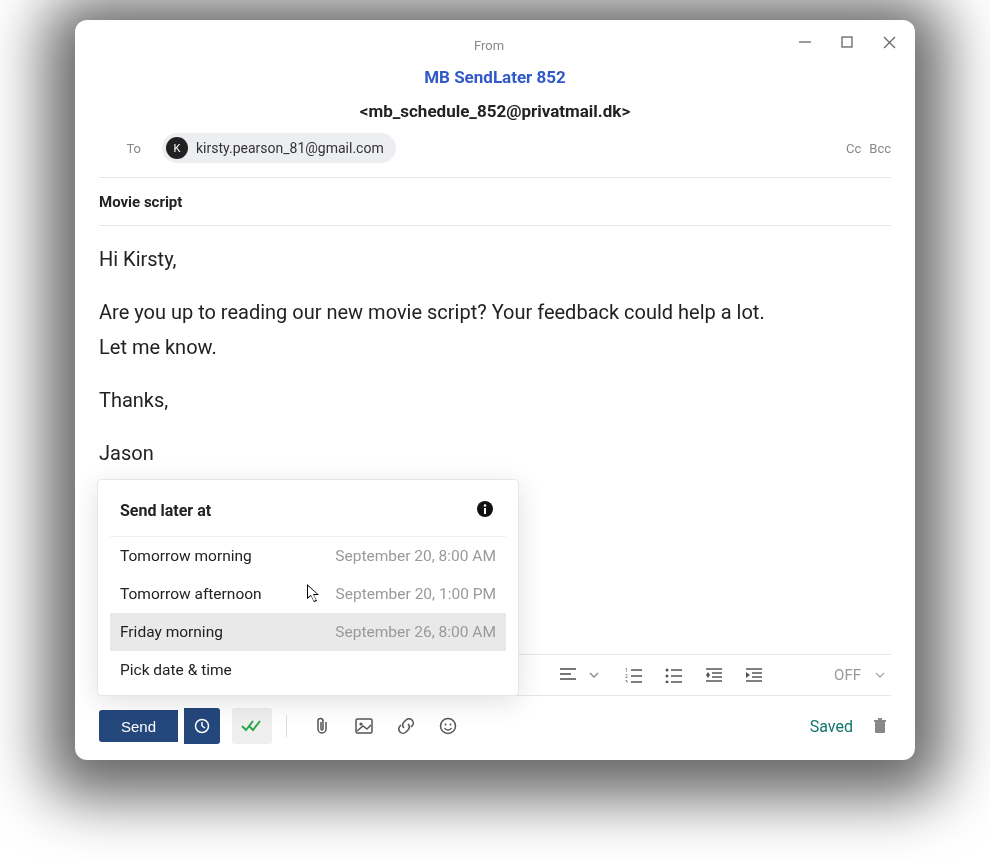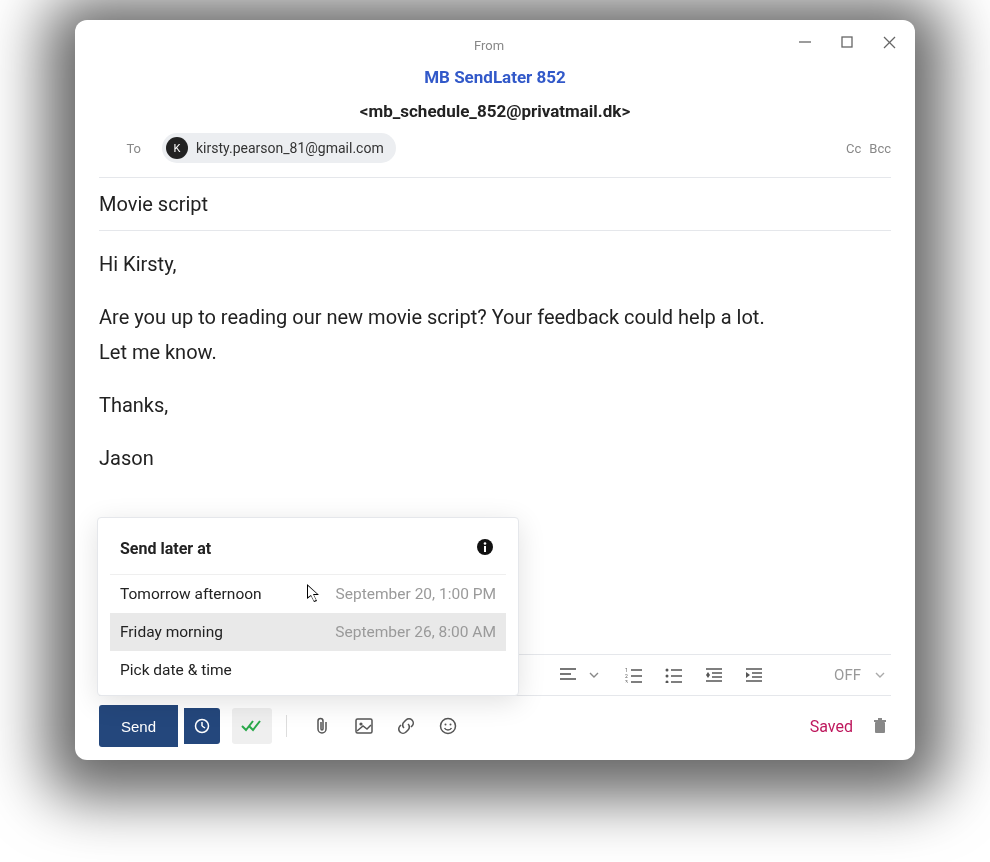--- a/index.html
+++ b/index.html
@@ -15,37 +15,37 @@
   .from-email{color:#222;font-weight:700;font-size:17px;}
   
   .to-row{padding:6px 24px 14px 24px;display:flex;align-items:center;gap:21px;}
   .to-label{color:#888;font-size:13px;width:42px;text-align:right;}
   .chip{display:inline-flex;align-items:center;gap:8px;background:#eceef1;border-radius:16px;padding:4px 12px 4px 4px;}
   .avatar{width:22px;height:22px;border-radius:50%;background:#222;color:#fff;display:flex;align-items:center;justify-content:center;font-size:11px;}
   .chip-text{font-size:14px;color:#333;}
   .ccbcc{margin-left:auto;display:flex;gap:8px;color:#888;font-size:13px;}
   
   .subject-row{margin:0 24px;padding:14px 0;border-top:1px solid #e5e7eb;border-bottom:1px solid #e5e7eb;}
-  .subject{font-weight:400;font-size:20px;}
+  .subject{font-weight:700;font-size:15px;}
   
   .body-area{padding:18px 24px 0 24px;font-size:20px;line-height:1.55;color:#222;}
   .body-area p{margin:0 0 4px 0;}
   .body-area .para{margin-top:22px;}
   
   .format-bar{position:absolute;left:24px;right:24px;bottom:64px;height:40px;border-top:1px solid #e5e7eb;border-bottom:1px solid #e5e7eb;display:flex;align-items:center;gap:18px;color:#555;font-size:15px;}
   .fb-right{margin-left:auto;display:flex;align-items:center;gap:8px;color:#999;}
   .icn{display:inline-flex;align-items:center;justify-content:center;width:22px;height:22px;}
   
   .send-bar{position:absolute;left:24px;right:24px;bottom:14px;height:40px;display:flex;align-items:center;gap:6px;}
-  .send-btn{background:#24477c;color:#fff;border:none;height:42px;padding:0 22px;font-size:15px;border-radius:3px 0 0 3px;}
+  .send-btn{background:#24477c;color:#fff;border:none;height:32px;padding:0 22px;font-size:15px;border-radius:3px 0 0 3px;}
   .clock-btn{background:#24477c;color:#fff;height:36px;width:36px;display:flex;align-items:center;justify-content:center;border-radius:0 3px 3px 0;}
   .chk-btn{margin-left:6px;background:#efefef;color:#2aa84a;height:36px;width:40px;display:flex;align-items:center;justify-content:center;border-radius:3px;}
   .toolbar-icons{display:flex;align-items:center;gap:20px;color:#555;margin-left:18px;}
   .divider-v{width:1px;height:22px;background:#ddd;margin-left:8px;}
-  .sb-right{margin-left:auto;display:flex;align-items:center;gap:16px;color:#be185d;}
+  .sb-right{margin-left:auto;display:flex;align-items:center;gap:16px;color:#0f766e;}
   
   .popup{position:absolute;left:22px;bottom:64px;width:420px;background:#fff;border:1px solid #e5e7eb;border-radius:4px;box-shadow:0 6px 28px rgba(0,0,0,.12);}
   .popup-h{display:flex;align-items:flex-end;padding:18px 22px 10px 22px;font-weight:700;font-size:16px;}
   .popup-h .info{margin-left:auto;}
   .popup-list{border-top:1px solid #efefef;margin:6px 12px 6px 12px;}
   .opt{display:flex;align-items:center;padding:10px 10px;font-size:15.5px;}
   .opt .time{margin-left:auto;color:#9a9a9a;}
   .opt.hover{background:#e9e9e9;}
   
   .cursor{position:absolute;width:14px;height:20px;}
@@ -230,20 +230,24 @@
         <span class="info icn">
           <svg width="18" height="18">
               <circle cx="9" cy="9" r="8" fill="#111"></circle>
               <circle cx="9" cy="5.5" r="1.3" fill="#fff"></circle>
               <rect x="8" y="8" width="2" height="6" fill="#fff"></rect>
             </svg>
         </span>
       </div>
       <div class="popup-list" id="popup-options">
           <div class="opt">
+            <span>Tomorrow morning</span>
+            <span class="time">September 20, 8:00 AM</span>
+          </div>
+          <div class="opt">
             <span>Tomorrow afternoon</span>
             <span class="time">September 20, 1:00 PM</span>
           </div>
           <div class="opt hover">
             <span>Friday morning</span>
             <span class="time">September 26, 8:00 AM</span>
           </div>
           <div class="opt">
             <span>Pick date &amp; time</span>
             <span class="time"></span>

